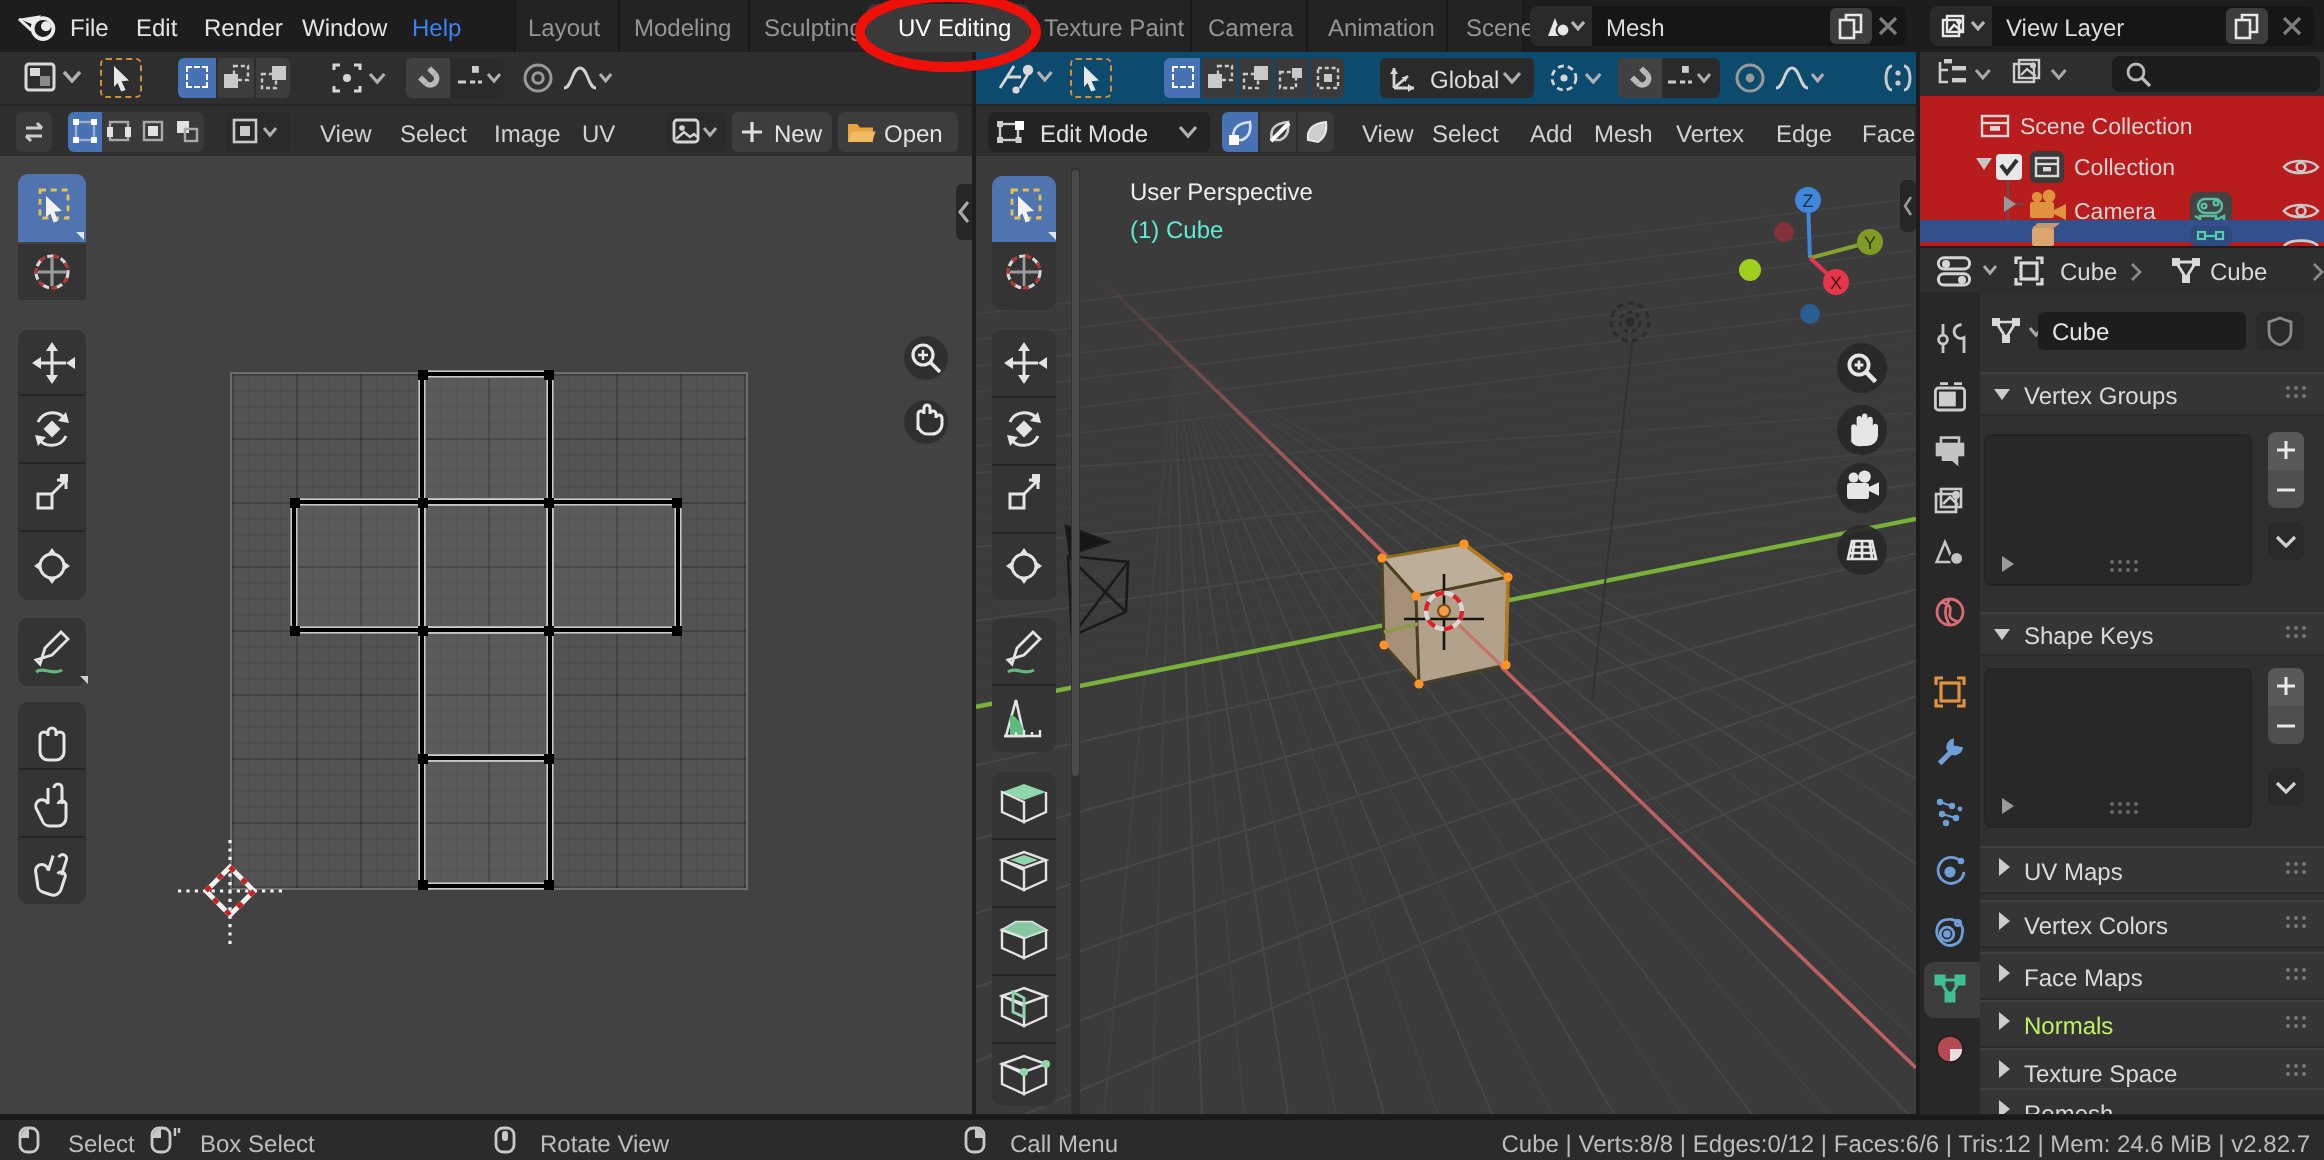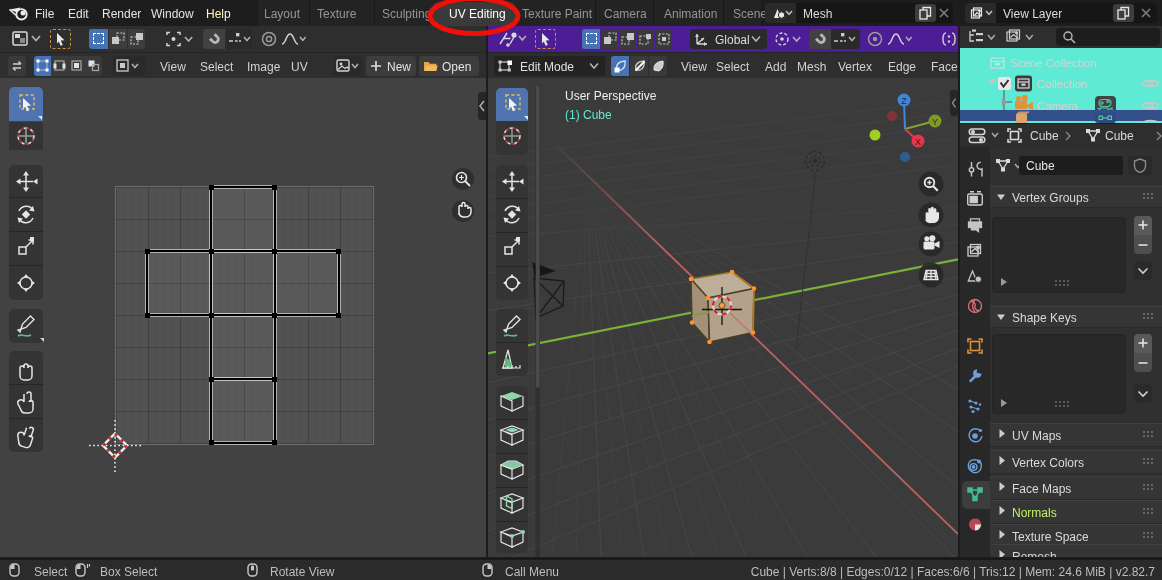--- a/index.html
+++ b/index.html
@@ -18,34 +18,34 @@
   <svg class="abs" style="left:8px;top:3px" width="22" height="19" viewBox="0 0 22 19">
     <circle cx="13.5" cy="11.3" r="5.2" fill="none" stroke="#ececec" stroke-width="1.9"></circle>
     <circle cx="15" cy="10.1" r="2.5" fill="#ececec"></circle>
     <path d="M1.5 6.4 L12.5 4.6 L9.2 9.6 Z" fill="#ececec"></path>
     <path d="M1.5 6.4 L7.8 12.2" stroke="#ececec" stroke-width="1.5"></path>
   </svg>
   <div class="abs txt" style="left:35px;top:8px;color:#e4e4e4">File</div>
   <div class="abs txt" style="left:68px;top:8px;color:#e4e4e4">Edit</div>
   <div class="abs txt" style="left:102px;top:8px;color:#e4e4e4">Render</div>
   <div class="abs txt" style="left:151px;top:8px;color:#e4e4e4">Window</div>
-  <div class="abs txt" style="left:206px;top:8px;color:#fef9c3">Help</div>
+  <div class="abs txt" style="left:206px;top:8px;color:#3b82f6">Help</div>
 
   <div class="abs" style="left:257px;top:0;width:505px;height:26px;background:#232323;"></div>
   <div class="abs" style="left:257px;top:0;width:1px;height:26px;background:#191919"></div>
   <div class="abs" style="left:309px;top:0;width:1px;height:26px;background:#191919"></div>
   <div class="abs" style="left:374px;top:0;width:1px;height:26px;background:#191919"></div>
   <div class="abs" style="left:511px;top:0;width:1px;height:26px;background:#191919"></div>
   <div class="abs" style="left:595px;top:0;width:1px;height:26px;background:#191919"></div>
   <div class="abs" style="left:653px;top:0;width:1px;height:26px;background:#191919"></div>
   <div class="abs" style="left:723px;top:0;width:1px;height:26px;background:#191919"></div>
   <div class="abs" style="left:761px;top:0;width:1px;height:26px;background:#191919"></div>
   <div class="abs" style="left:433px;top:2px;width:82px;height:24px;background:#3a3a3a;border-radius:5px 5px 0 0;"></div>
   <div class="abs txt" style="left:264px;top:8px;color:#959595">Layout</div>
-  <div class="abs txt" style="left:317px;top:8px;color:#959595">Texture</div>
+  <div class="abs txt" style="left:317px;top:8px;color:#959595">Modeling</div>
   <div class="abs txt" style="left:382px;top:8px;color:#959595">Sculpting</div>
   <div class="abs txt" style="left:449px;top:8px;color:#ffffff">UV Editing</div>
   <div class="abs txt" style="left:522px;top:8px;color:#959595">Texture Paint</div>
   <div class="abs txt" style="left:604px;top:8px;color:#959595">Camera</div>
   <div class="abs txt" style="left:664px;top:8px;color:#959595">Animation</div>
   <div class="abs txt" style="left:733px;top:8px;color:#959595">Scene</div>
 
   <div class="abs" style="left:765px;top:3px;width:188px;height:20px;background:#161616;border-radius:4px;"></div>
   <div class="abs" style="left:765px;top:3px;width:31px;height:20px;background:#2a2a2a;border-radius:4px 0 0 4px;"></div>
   <svg class="abs" style="left:769px;top:6px" width="24" height="14" viewBox="0 0 24 14">
@@ -317,21 +317,21 @@
     </svg>
 
     <div class="abs" style="left:478px;top:14px;width:8px;height:28px;background:#262626;border-radius:3px 0 0 3px;"></div>
     <svg class="abs" style="left:478px;top:22px" width="8" height="12" viewBox="0 0 8 12">
           <path d="M6 1 L2 6 L6 11" stroke="#aaa" stroke-width="1.6" fill="none"></path>
         </svg>
   </div>
 </div>
 
 <div class="abs" id="vp-ed" style="left:488px;top:26px;width:470px;height:531px;background:#3b3b3b;">
-  <div class="abs" id="vp-toolheader" style="left:0;top:0;width:470px;height:26px;background:#4c1d95;">
+  <div class="abs" id="vp-toolheader" style="left:0;top:0;width:470px;height:26px;background:#0c4a6e;">
     <svg class="abs" style="left:9px;top:3px" width="32" height="20" viewBox="0 0 32 20">
       <path d="M3 15 L10 4 M6.5 9.5 h7 M13 15 L17 8" stroke="#d8d8d8" stroke-width="1.4" fill="none"></path>
       <circle cx="17" cy="6" r="2.6" fill="#d8d8d8"></circle>
           <circle cx="11" cy="16" r="1.8" fill="#d8d8d8"></circle>
       <path d="M22 7 l3.4 4 l3.4 -4" stroke="#b0b0b0" stroke-width="1.6" fill="none"></path>
     </svg>
     <div class="abs" style="left:47px;top:3px;width:21px;height:20px;border:1px dashed #cf8f38;border-radius:3px;"></div>
     <svg class="abs" style="left:51px;top:6px" width="13" height="14" viewBox="0 0 13 14">
       <path d="M3 1 L10.5 8.2 L6.8 8.6 L8.8 13 L6.6 13.8 L4.8 9.5 L3 11.5 Z" fill="#e8e8e8"></path>
     </svg>
@@ -666,21 +666,21 @@
       </g>
 
       <rect x="462" y="12" width="8" height="26" rx="3" fill="#262626"></rect>
       <path d="M467.5 20.5 L464.5 25 L467.5 29.5" stroke="#999" stroke-width="1.3" fill="none"></path>
     </svg>
     <div class="abs txt" style="left:77px;top:12px;color:#eeeeee">User Perspective</div>
     <div class="abs txt" style="left:77px;top:31px;color:#5eead4">(1) Cube</div>
   </div>
 </div>
 
-<div class="abs" id="outliner" style="left:960px;top:26px;width:202px;height:97px;background:#5eead4;overflow:hidden;">
+<div class="abs" id="outliner" style="left:960px;top:26px;width:202px;height:97px;background:#b91c1c;overflow:hidden;">
   <div class="abs" style="left:0;top:0;width:202px;height:22px;background:#2e2e2e;"></div>
   <svg class="abs" style="left:6px;top:2px" width="34" height="18" viewBox="0 0 34 18">
     <path d="M4 3 v10 h4 M4 7 h4" stroke="#cdcdcd" stroke-width="1.3" fill="none"></path>
     <rect x="10" y="5" width="7" height="2.2" fill="#cdcdcd"></rect>
         <rect x="10" y="11" width="7" height="2.2" fill="#cdcdcd"></rect>
     <rect x="6" y="1.5" width="4" height="2.2" fill="#cdcdcd"></rect>
     <path d="M22 7 l3.4 4 l3.4 -4" stroke="#a8a8a8" stroke-width="1.5" fill="none"></path>
   </svg>
   <svg class="abs" style="left:44px;top:2px" width="34" height="18" viewBox="0 0 34 18">
     <rect x="3" y="4" width="10" height="9" fill="none" stroke="#cdcdcd" stroke-width="1.2"></rect>

